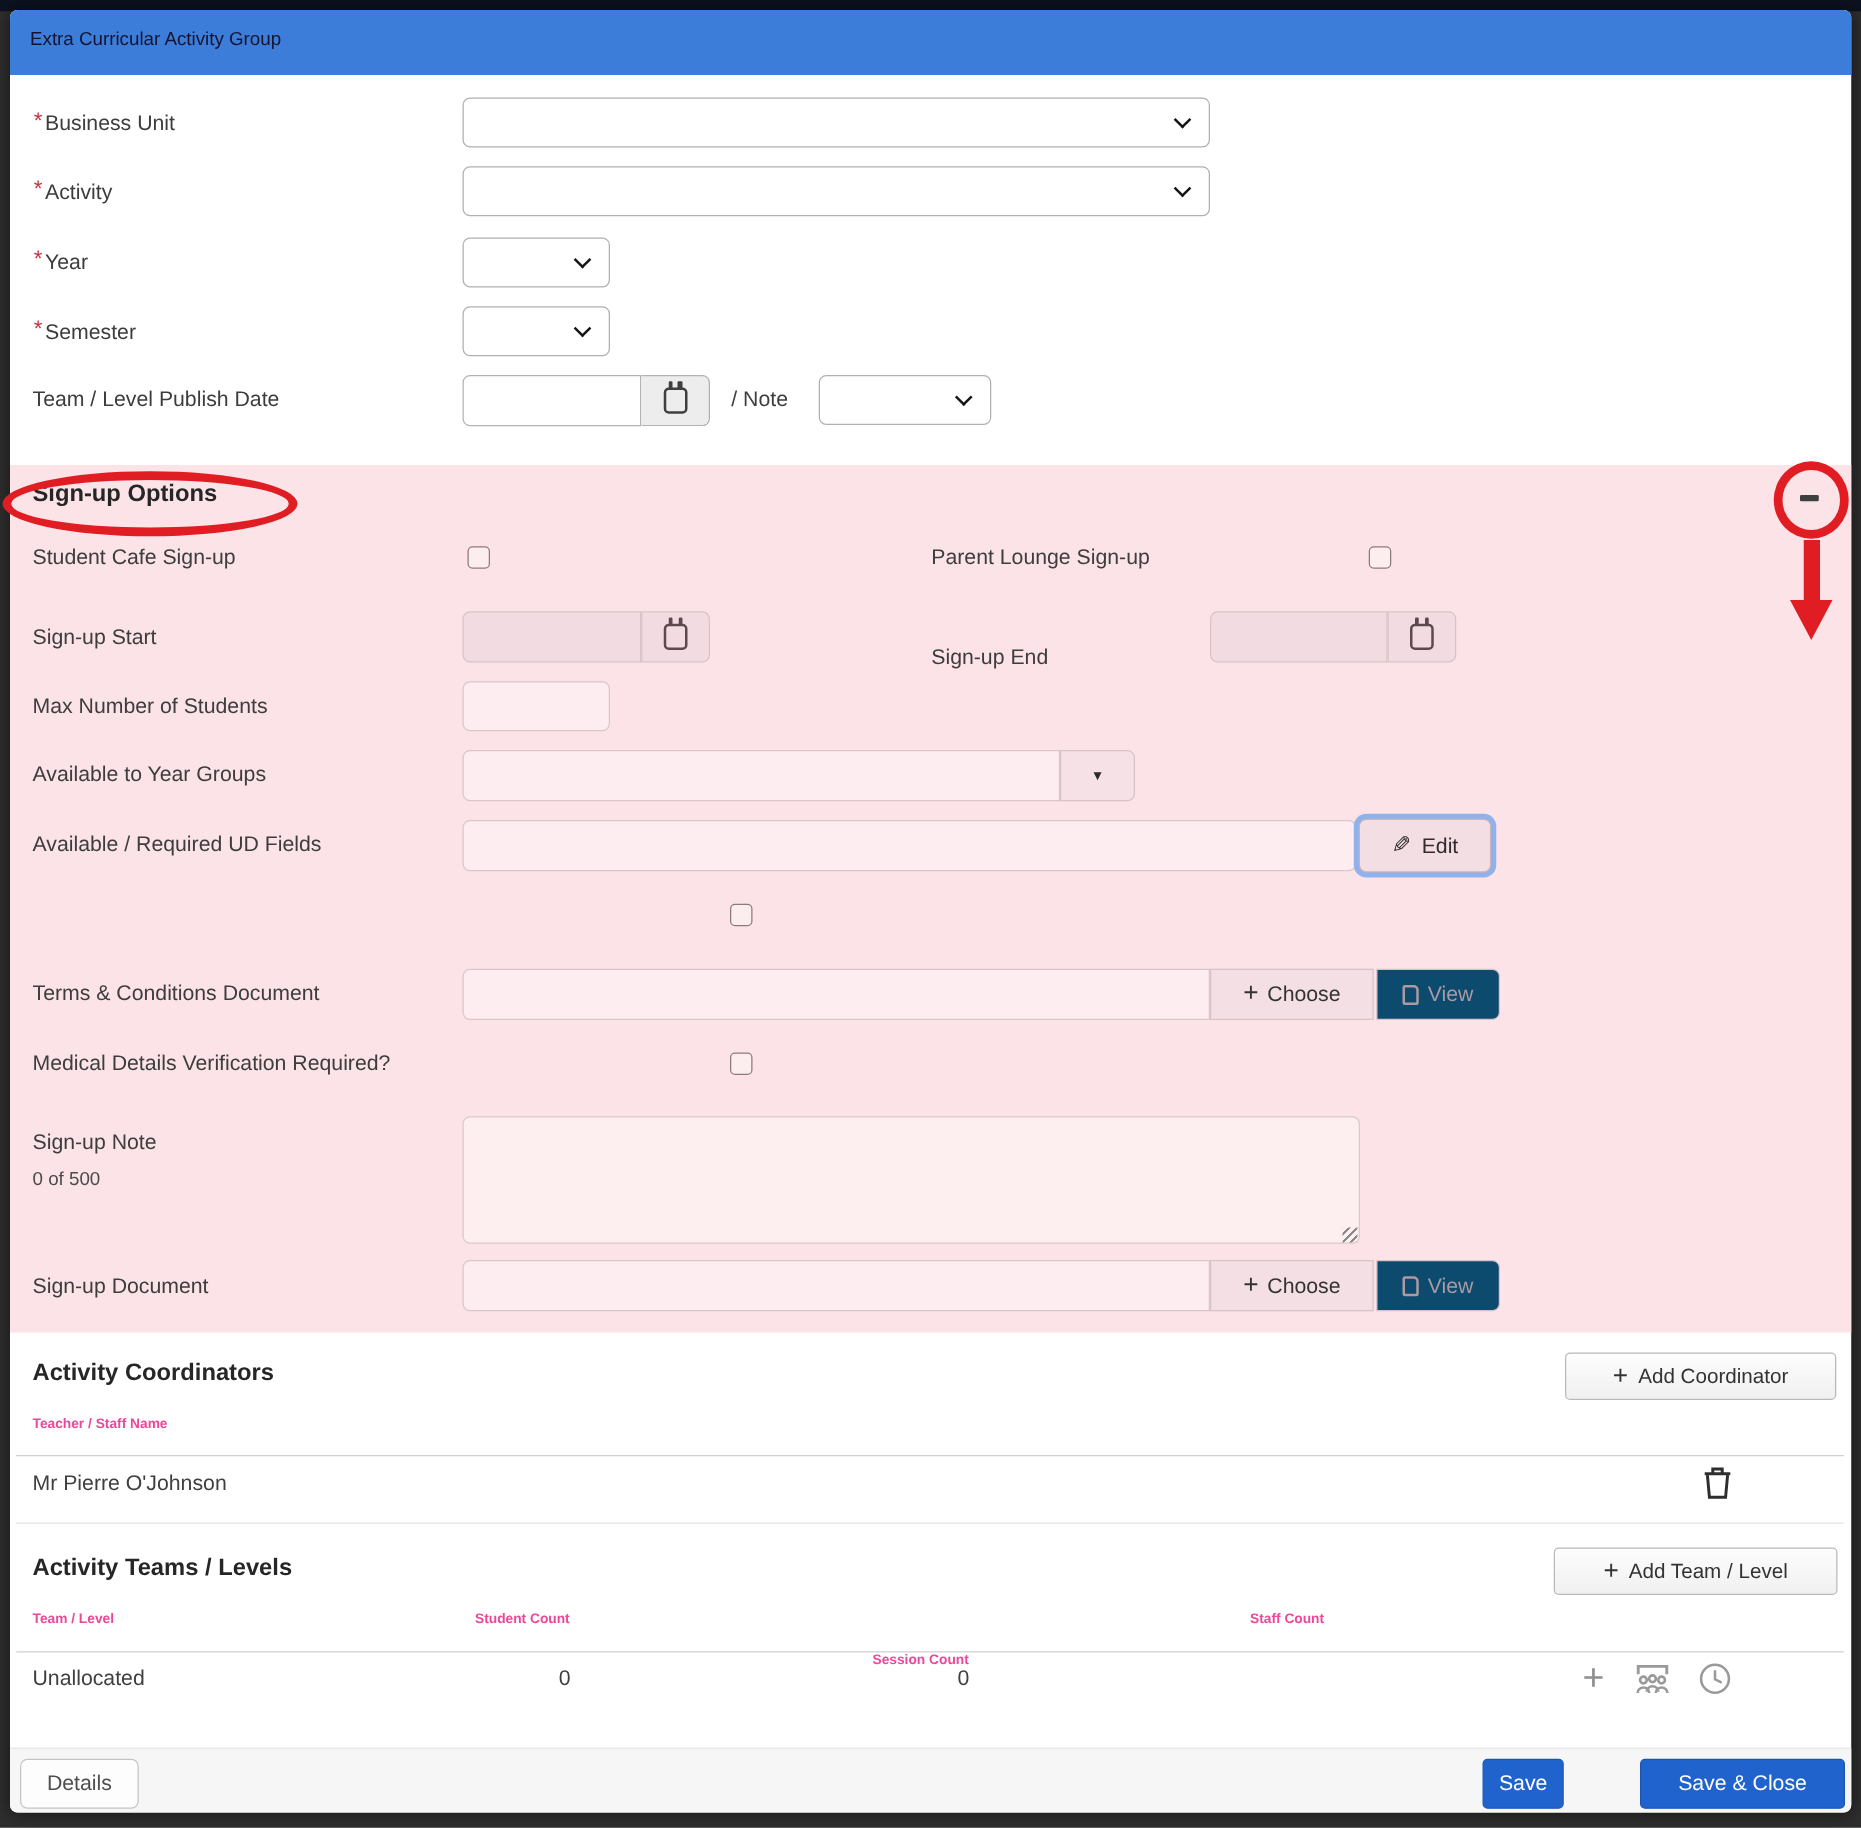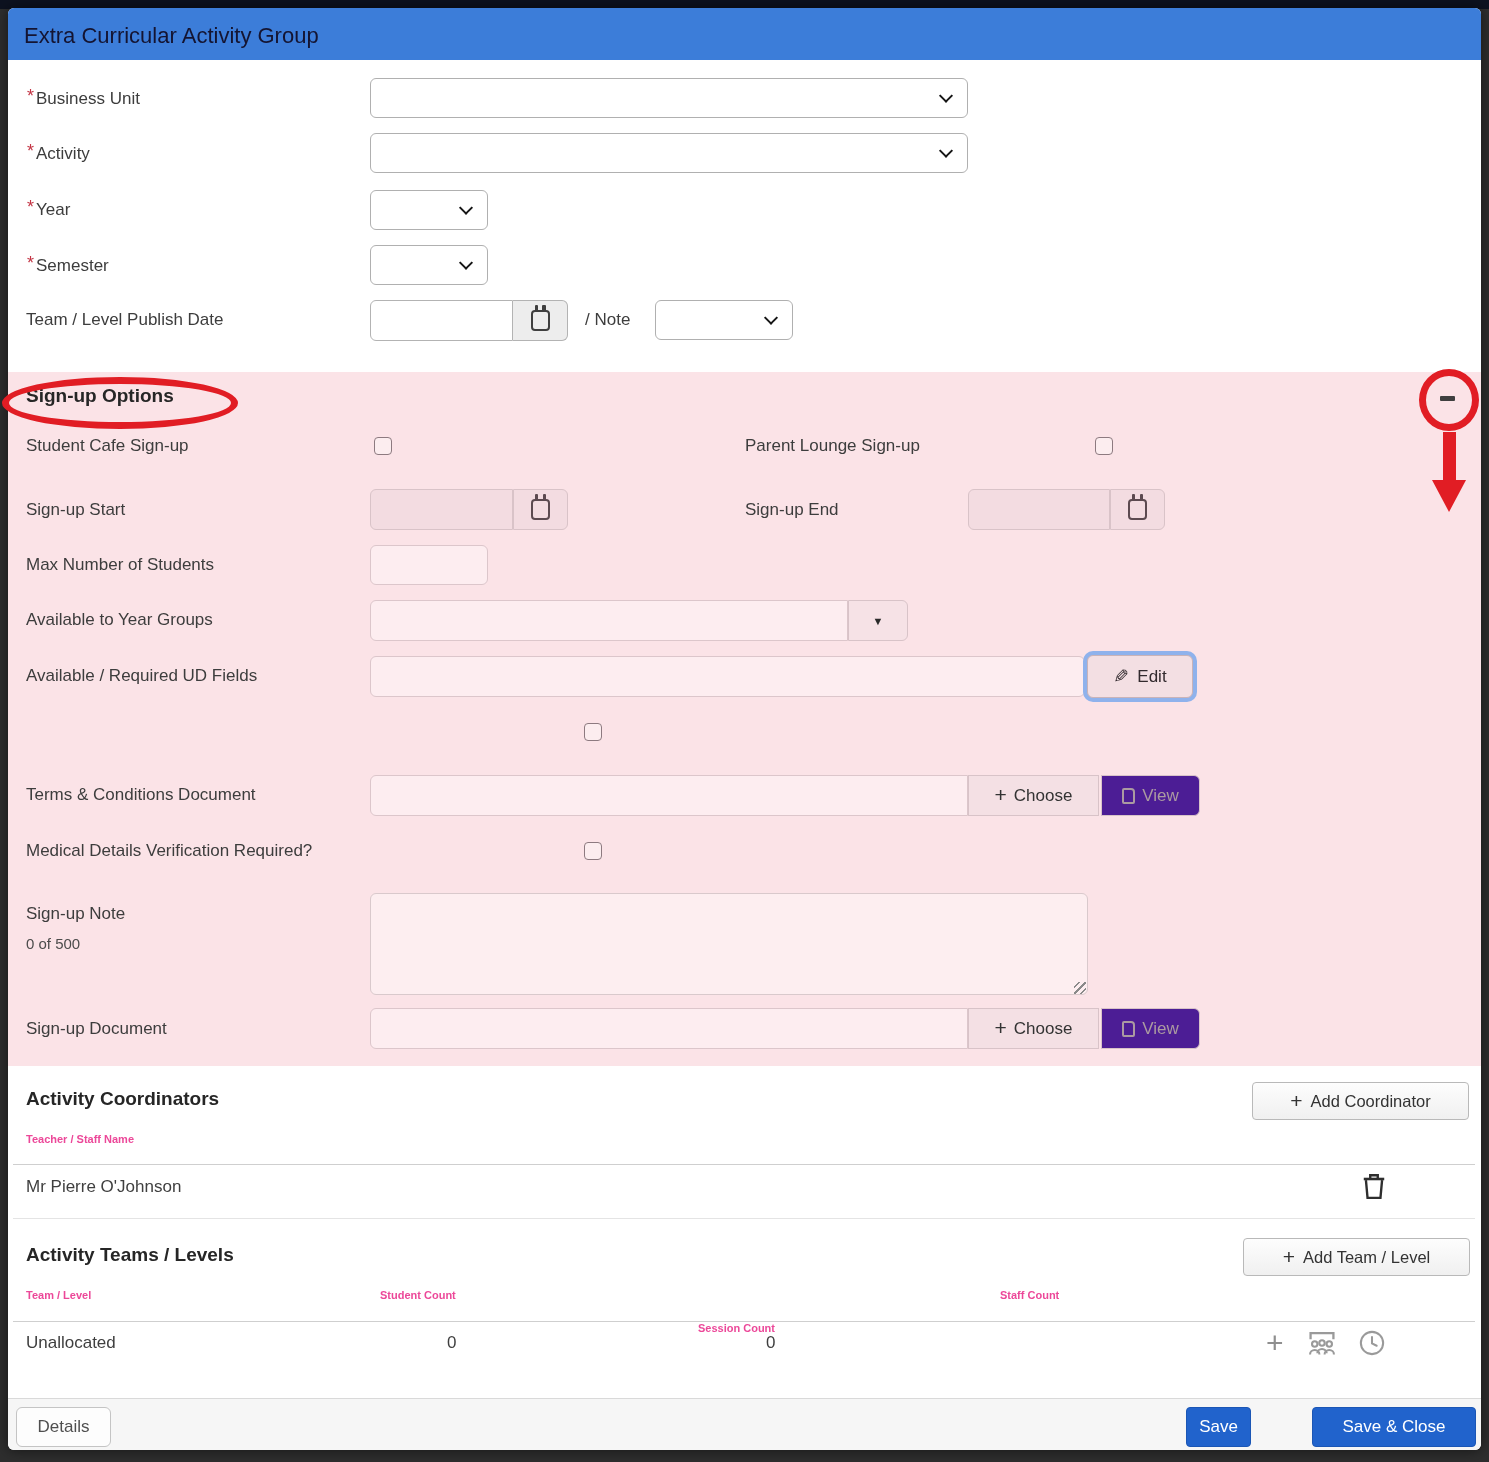--- a/index.html
+++ b/index.html
@@ -6,21 +6,21 @@
   html,body { width:1489px; height:1462px; overflow:hidden;
     font-family:"Liberation Sans", sans-serif; background:#2e2e2e; }
   .backdrop-top { position:absolute; left:0; top:0; width:100%; height:9px; background:#0d1220; }
 
   #modal { position:absolute; left:8px; top:8px; width:1473px; height:1442px;
     background:#ffffff; border-radius:6px; box-shadow:0 0 14px rgba(0,0,0,.55); }
 
   
   .modal-header { position:absolute; left:0; top:0; width:100%; height:52px;
     background:#3c7dd9; border-radius:6px 6px 0 0; }
-  .modal-title { position:absolute; left:16px; top:15px; font-size:22px; color:#141431; }
+  .modal-title { position:absolute; left:16px; top:15px; font-size:15px; color:#141431; }
   .lbl { position:absolute; font-size:17px; color:#3d3d3d; white-space:nowrap; line-height:24px; }
   .req-star { color:#c33444; font-size:18px; margin-right:2px; position:relative; top:-2px; }
   .h2 { position:absolute; font-size:19px; font-weight:bold; color:#262626; white-space:nowrap; }
   .th { position:absolute; font-size:11px; font-weight:bold; color:#ec4899; white-space:nowrap; }
   .cell { position:absolute; font-size:17px; color:#3f3f3f; white-space:nowrap; }
 
   
   .select { position:absolute; background:#fff; border:1px solid #b0b0b0; border-radius:6px; cursor:pointer; }
   .select .chev { position:absolute; right:16px; top:50%; width:10px; height:10px;
     border-right:2.8px solid #161616; border-bottom:2.8px solid #161616;
@@ -41,21 +41,21 @@
   
   .pink-section { position:absolute; left:0; top:364px; width:1473px; height:694px; background:#fbe3e7; }
   .pinput { position:absolute; background:#fdedf0; border:1px solid #dcc6cb; border-radius:6px; outline:none; padding:0 8px; font-size:16px; color:#4a3a3e; }
   .checkbox { position:absolute; width:18px; height:18px; appearance:none; -webkit-appearance:none;
     border:1.6px solid #8d7a80; border-radius:4px; background:rgba(255,255,255,.35); cursor:pointer; }
   .ddbtn { position:absolute; width:60px; height:41px; background:#f6e2e6; border:1px solid #d8c3c8; border-radius:0 6px 6px 0;
     display:flex; align-items:center; justify-content:center; font-size:11px; color:#2a2a2a; cursor:pointer; }
   .pbtn { position:absolute; height:41px; display:flex; align-items:center; justify-content:center; gap:7px;
     background:#f4e0e4; border:1px solid #d8c3c8; font-size:17px; color:#333; cursor:pointer; }
   .pbtn .plus { font-size:21px; font-weight:400; line-height:1; position:relative; top:-1px; }
-  .pbtn.view { background:#4c1d95; color:#ab9aa1; border-radius:0 6px 6px 0; }
+  .pbtn.view { background:#0c4a6e; color:#ab9aa1; border-radius:0 6px 6px 0; }
   .pbtn.choose { border-radius:0; }
   .docic { width:13px; height:16px; border:2px solid #ab9aa1; border-radius:2px 4px 2px 2px; }
   .editbtn { position:absolute; left:1079px; top:647px; width:106px; height:43px; background:#f3dfe3;
     border:1px solid #c9b3b8; border-radius:6px; box-shadow:0 0 0 4px #8fb2ec; display:flex;
     align-items:center; justify-content:center; gap:8px; font-size:17px; color:#322a2e; cursor:pointer; }
   .pencil { font-size:19px; transform:scaleX(-1); line-height:1; }
   .note-area { position:absolute; left:362px; top:885px; width:718px; height:102px; background:#fdeef0;
     border:1px solid #d9c9cc; border-radius:6px; resize:none; outline:none; padding:6px 8px; font-size:16px; font-family:"Liberation Sans",sans-serif; }
   .resize-grip { position:absolute; left:1066px; top:974px; width:12px; height:12px;
     background:repeating-linear-gradient(135deg, transparent 0 3px, #8a8a8a 3px 4.6px); pointer-events:none; }
@@ -152,21 +152,21 @@
   <div class="lbl" style="left:737px; top:426px;">Parent Lounge Sign-up</div>
   <input type="checkbox" class="checkbox" style="left: 1087px; top: 429px;">
 
   <div class="lbl" style="left:18px; top:490px;">Sign-up Start</div>
   <div class="dgroup disabled" style="left:362px; top:481px;">
     <input class="din" style="width: 143px;" disabled="">
     <div class="dbtn">
         <span class="cal"></span>
       </div>
   </div>
-  <div class="lbl" style="left:737px; top:490px;">Sign-up End</div>
+  <div class="lbl" style="left:737px; top:506px;">Sign-up End</div>
   <div class="dgroup disabled" style="left:960px; top:481px;">
     <input class="din" style="width: 142px;" disabled="">
     <div class="dbtn">
         <span class="cal"></span>
       </div>
   </div>
 
   <div class="lbl" style="left:18px; top:545px;text-align:center;">Max Number of Students</div>
   <input class="pinput" style="left: 362px; top: 537px; width: 118px; height: 40px;">
 

